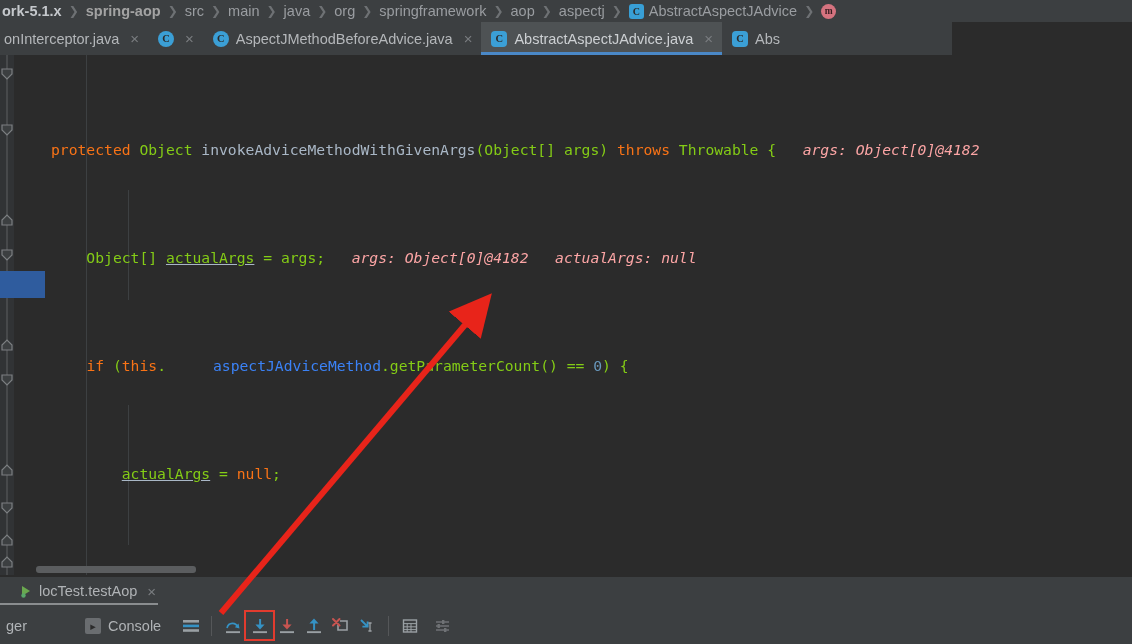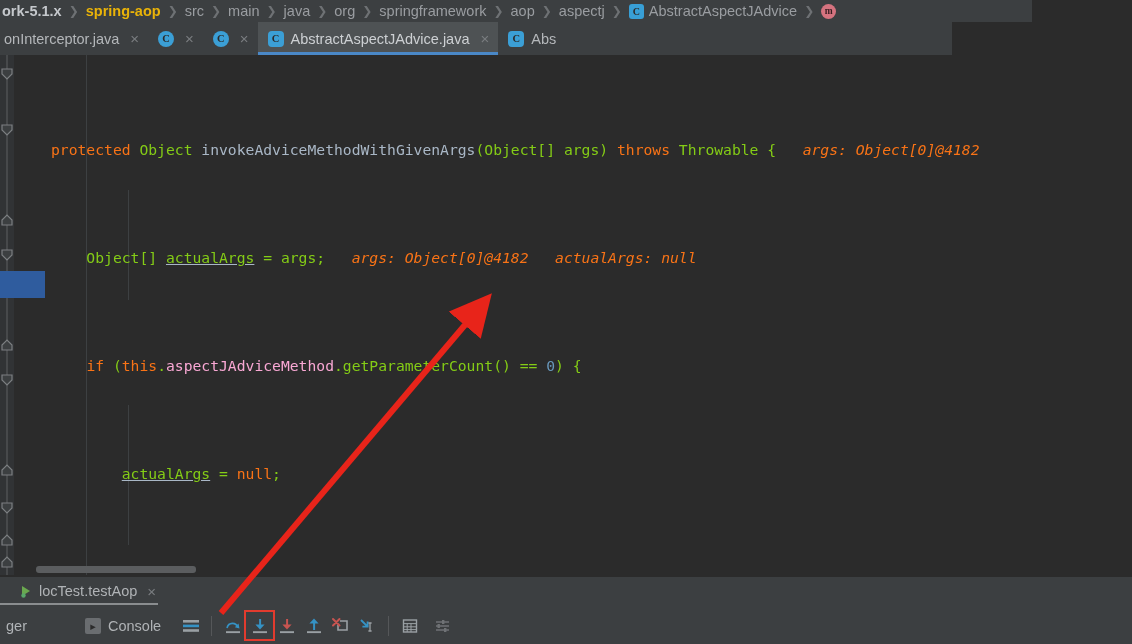--- a/index.html
+++ b/index.html
@@ -5,26 +5,26 @@
   html,body{margin:0;padding:0;background:#3c3f41;}
   body{
     width:1132px;height:644px;overflow:hidden;position:relative;
     font-family:"Liberation Sans", sans-serif;
     -webkit-font-smoothing:antialiased;
   }
   .app{position:absolute;inset:0;background:#2b2b2b;}
 
   
   .breadcrumb{
-    position:absolute;left:0;top:0;width:1032px;height:22px;
+    position:absolute;left:0;top:0;width:1132px;height:22px;
     background:#3c3f41;display:flex;align-items:center;
     font-size:14.5px;color:#9a9da1;white-space:nowrap;overflow:hidden;
   }
   .crumb{padding:0 2px;display:flex;align-items:center;gap:5px;}
-  .crumb.bold{color:#eab308;font-weight:bold;}
+  .crumb.bold{color:#a3a3a3;font-weight:bold;}
   .crumb.plainbold{color:#c5c8cc;font-weight:bold;}
   .sep{color:#6e7174;padding:0 5px;font-size:12px;}
   .cls-ico{
     display:inline-block;width:15px;height:15px;border-radius:3px;
     background:#389fd6;color:#2b2b2b;font-size:10px;font-weight:bold;
     line-height:15px;text-align:center;font-family:"Liberation Serif",serif;
   }
   .mth-ico{
     display:inline-block;width:15px;height:15px;border-radius:50%;
     background:#d5737f;color:#3a1d22;font-size:9.5px;font-weight:bold;
@@ -68,25 +68,25 @@
   .hlrow{position:absolute;left:0;right:0;height:27px;background:#2f5c9e;}
   .hlrow.g1{left:0;width:14px;}
   .hlrow.g2{left:14px;width:31px;}
 
   
   .iguide{position:absolute;top:0;width:1px;height:520px;background:#3d4042;}
 
   
   .kw{color:#f97316;}
   .txt{color:#84cc16;}
-  .fld{color:#f9a8d4;}
+  .fld{color:#3b82f6;margin-left:47px;}
   .num{color:#6897bb;}
   .meth{color:#a9b7c6;}
   .undl{text-decoration:underline;text-decoration-color:#a9b7c6;}
-  .inline-hint{color:#f97316;font-style:italic;}
+  .inline-hint{color:#fca5a5;font-style:italic;}
 
   
   .hscroll{position:absolute;left:14px;bottom:2px;height:7px;width:1118px;}
   .hscroll i{position:absolute;left:22px;top:0;width:160px;height:7px;background:#5b5d5f;border-radius:3px;display:block;}
 
   
   .bottom{position:absolute;left:0;top:577px;width:1132px;height:67px;background:#3c3f41;}
   .runtabs{
     position:absolute;left:0;top:0;height:28px;width:1132px;display:flex;align-items:center;
     font-size:14.5px;color:#b0b3b6;
@@ -167,20 +167,21 @@
     <div class="tab" style="margin-left:-6px;">
       <span>onInterceptor.java</span>
       <span class="tclose">×</span>
     </div>
     <div class="tab">
       <span class="tico">C</span>
       <span class="tclose">×</span>
     </div>
     <div class="tab">
       <span class="tico">C</span>
+      <span>AspectJMethodBeforeAdvice.java</span>
       <span class="tclose">×</span>
     </div>
     <div class="tab active">
       <span class="tico wide">C</span>
       <span>AbstractAspectJAdvice.java</span>
       <span class="tclose">×</span>
     </div>
     <div class="tab">
       <span class="tico wide">C</span>
       <span>Abs</span>

